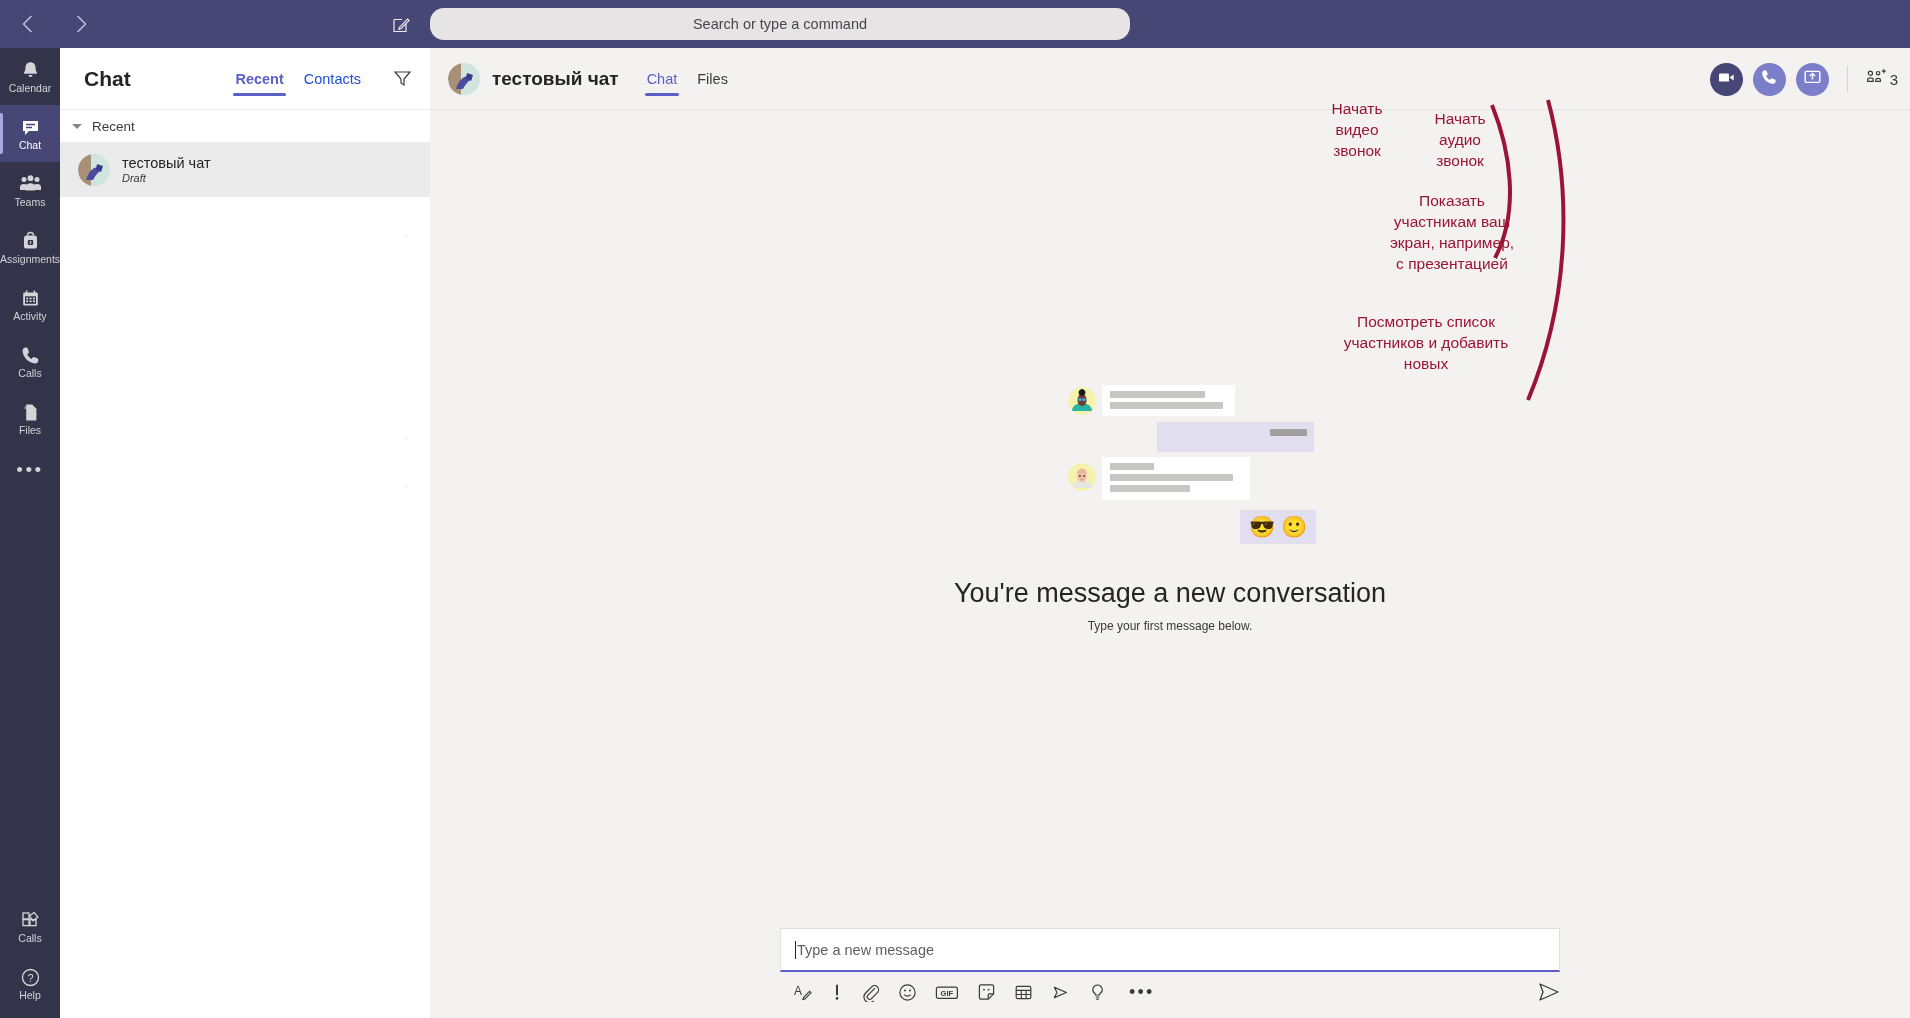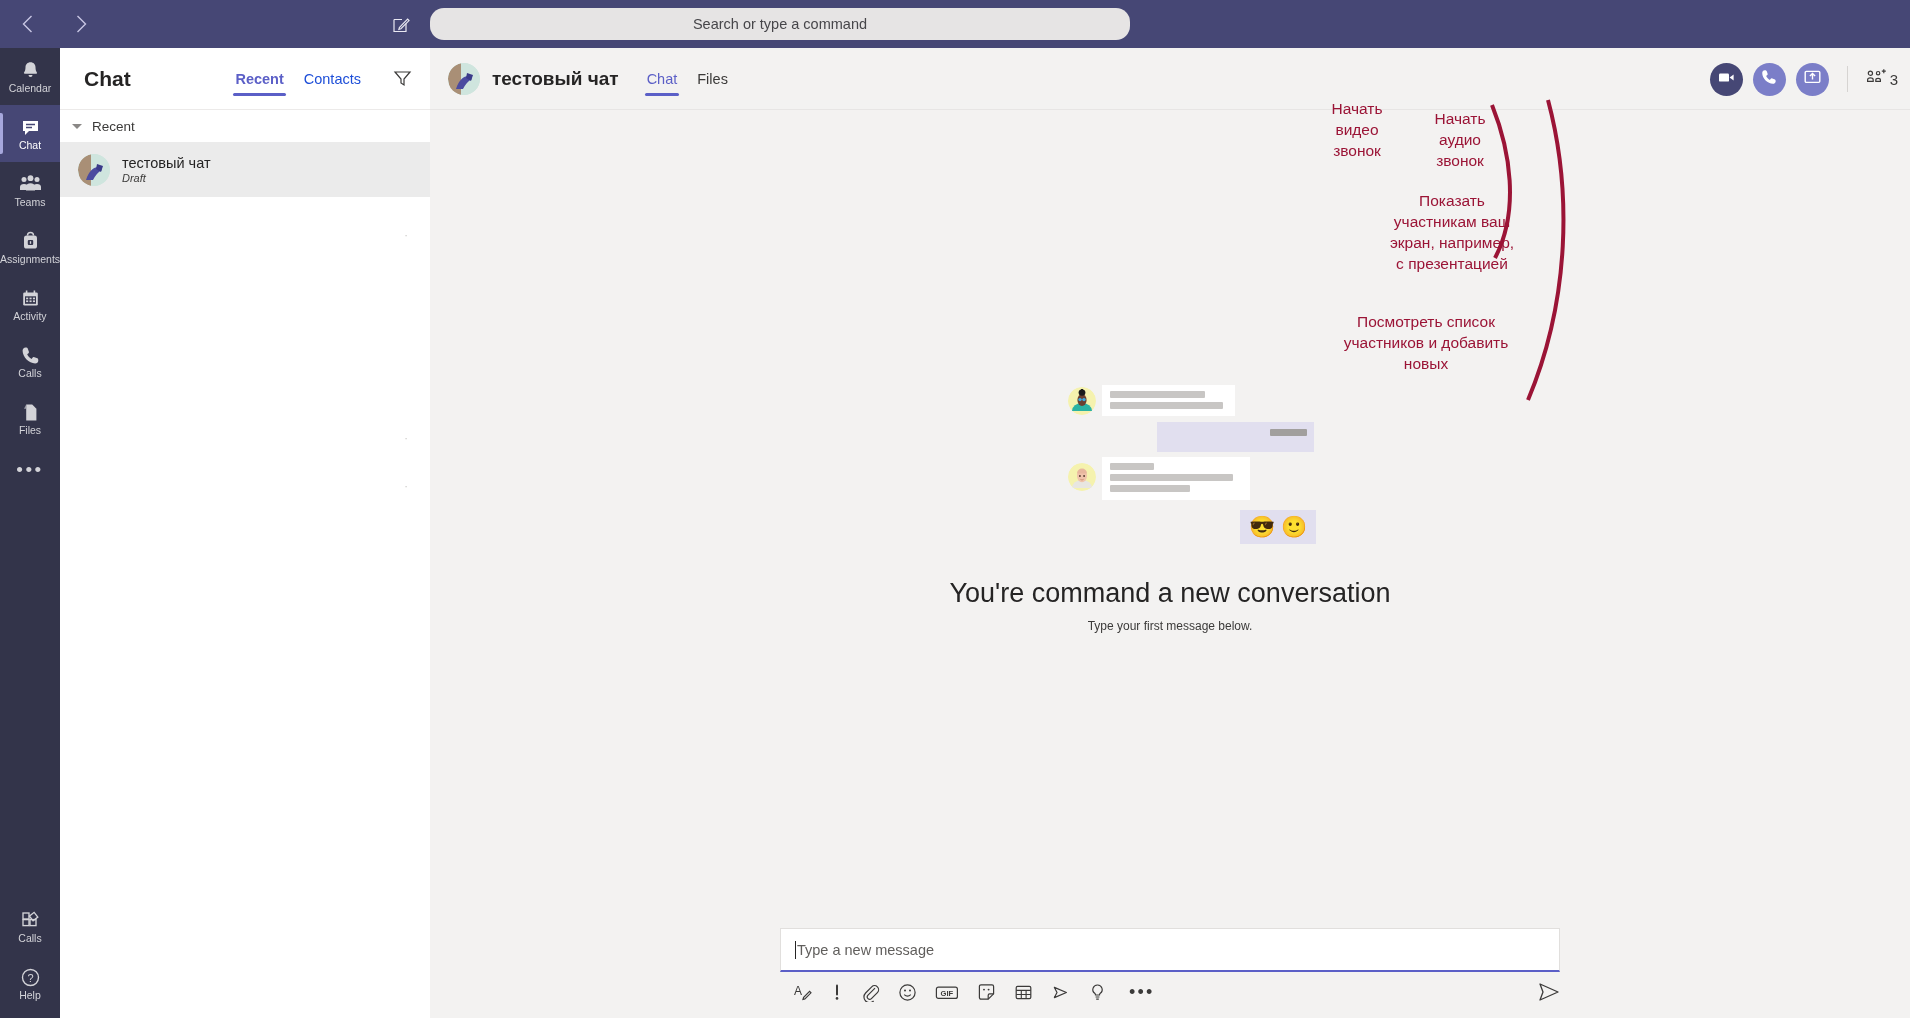--- a/index.html
+++ b/index.html
@@ -486,21 +486,21 @@
           <div class="bar" style="left:60px; top:88px; width:44px; height:7px;"></div>
           <div class="bar" style="left:60px; top:99px; width:123px; height:7px;"></div>
           <div class="bar" style="left:60px; top:110px; width:80px; height:7px;"></div>
 
           <div class="emoji-bub" style="left:190px; top:135px;">
             <span>😎</span>
             <span>🙂</span>
           </div>
         </div>
 
-        <div class="empty-title">You're command a new conversation</div>
+        <div class="empty-title">You're message a new conversation</div>
         <div class="empty-sub">Type your first message below.</div>
       </div>
 
       <div class="compose-area">
         <div class="compose-box">
           <span class="compose-caret"></span>
           <span class="compose-ph">Type a new message</span>
         </div>
         <div class="compose-tools">
           <div class="tool">

